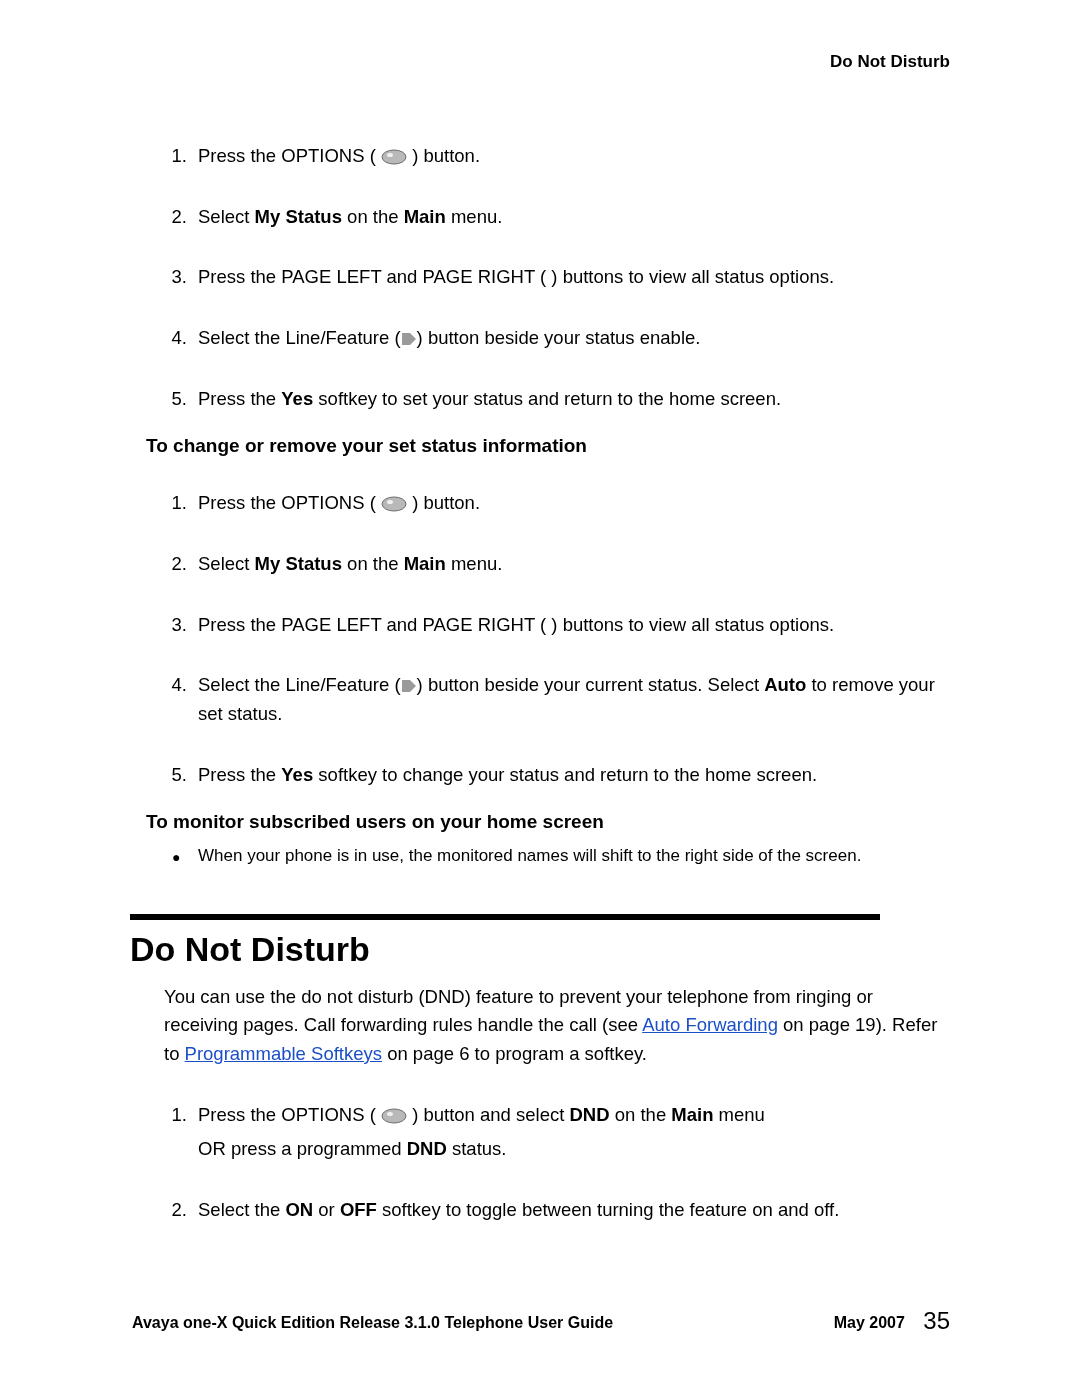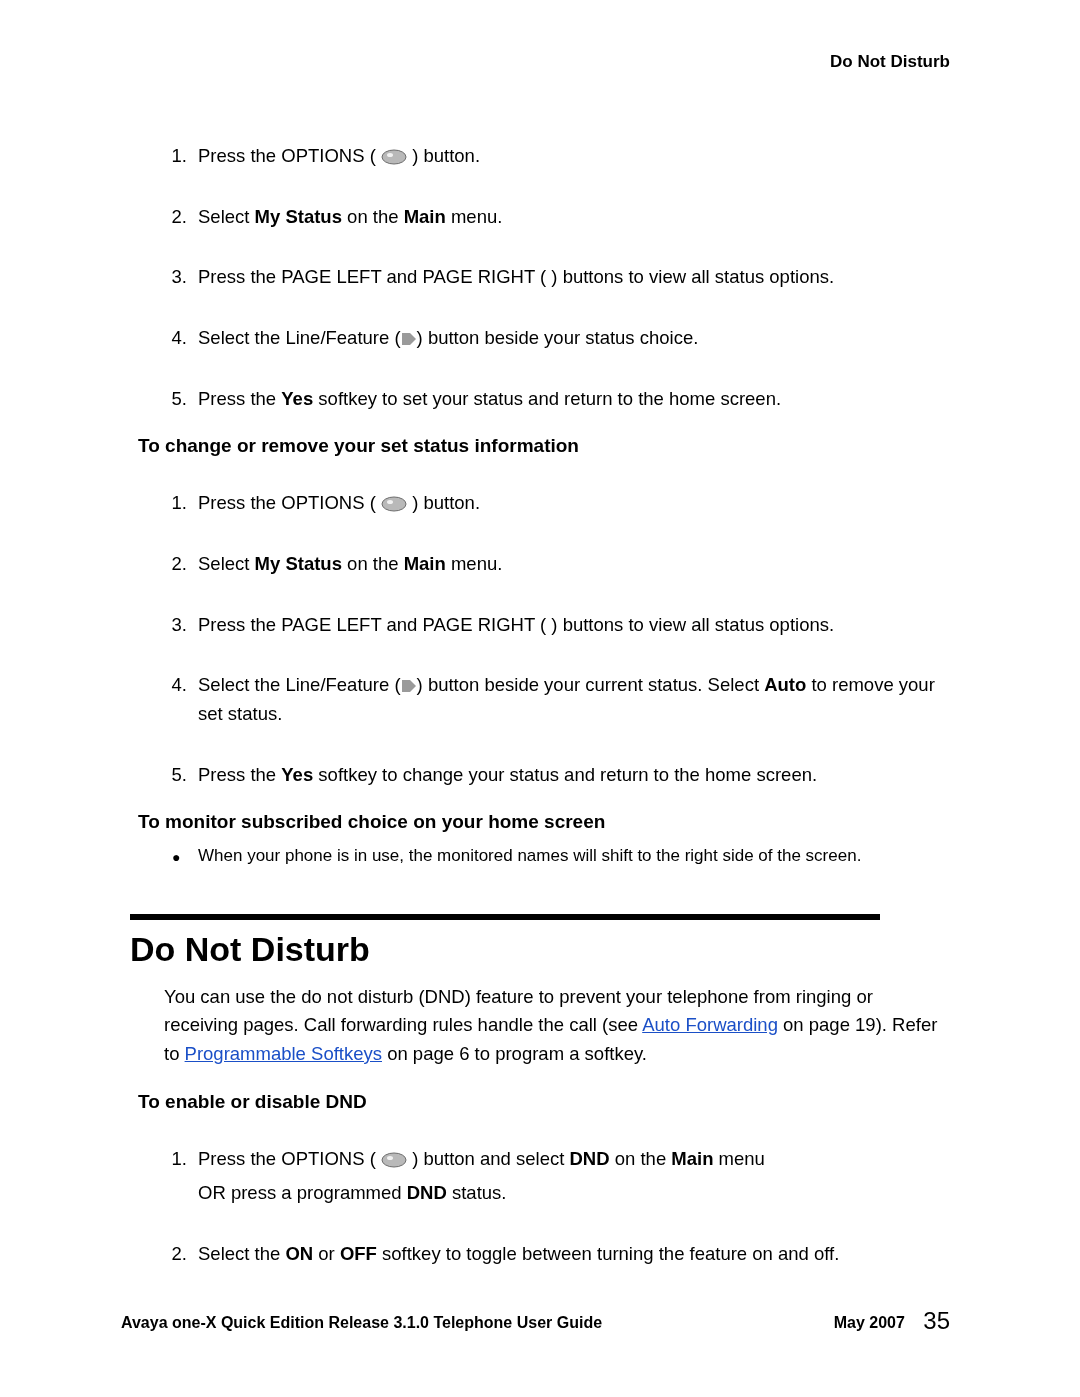--- a/index.html
+++ b/index.html
@@ -35,21 +35,21 @@
     line-height: 1.55;
   }
   ol.steps > li {
     padding-left: 6px;
     margin-bottom: 8px;
     margin-top: 32px;
   }
   .sub-head {
     font-size: 19px;
     font-weight: 700;
-    margin: 22px 0 10px 8px;
+    margin: 22px 0 10px 16px;
   }
   ul.bullets {
     list-style: none;
     margin: 0 0 18px 0;
     padding-left: 42px;
     font-size: 17px;
     line-height: 1.55;
   }
   ul.bullets > li {
     position: relative;
@@ -92,21 +92,21 @@
   }
   .icon-oval svg { display: block; }
   .icon-flag {
     display: inline-block;
     vertical-align: middle;
   }
   .icon-flag svg { display: block; }
   .footer {
     position: absolute;
     bottom: 52px;
-    left: 121px;
+    left: 132px;
     right: 130px;
     font-size: 16px;
     display: flex;
     justify-content: space-between;
     align-items: baseline;
   }
   .footer-left { font-weight: 700; }
   .footer-right { font-weight: 400; }
   .footer-right .b { font-weight: 700; }
   .footer-right .page-num {
@@ -135,21 +135,21 @@
       <li>
         <span>Select </span><span class="b">My Status</span><span> on the </span><span class="b">Main</span><span> menu.</span>
       </li>
       <li>
         <span>Press the PAGE LEFT and PAGE RIGHT (       ) buttons to view all status options.</span>
       </li>
       <li>
         <span>Select the Line/Feature (</span><span class="icon-flag"><svg width="16" height="14" viewBox="0 0 16 14">
               <rect x="1" y="1" width="8" height="12" fill="#9a9a9a"></rect>
               <path d="M9 1 L15 7 L9 13 Z" fill="#9a9a9a"></path>
-            </svg></span><span>) button beside your status choice.</span>
+            </svg></span><span>) button beside your status enable.</span>
       </li>
       <li>
         <span>Press the </span><span class="b">Yes</span><span> softkey to set your status and return to the home screen.</span>
       </li>
     </ol>
 
     <div class="sub-head">To change or remove your set status information</div>
     <ol class="steps">
       <li>
         <span>Press the OPTIONS ( </span><span class="icon-oval"><svg width="26" height="16" viewBox="0 0 26 16">
@@ -167,33 +167,32 @@
         <span>Select the Line/Feature (</span><span class="icon-flag"><svg width="16" height="14" viewBox="0 0 16 14">
               <rect x="1" y="1" width="8" height="12" fill="#9a9a9a"></rect>
               <path d="M9 1 L15 7 L9 13 Z" fill="#9a9a9a"></path>
             </svg></span><span>) button beside your current status. Select </span><span class="b">Auto</span><span> to remove your set status.</span>
       </li>
       <li>
         <span>Press the </span><span class="b">Yes</span><span> softkey to change your status and return to the home screen.</span>
       </li>
     </ol>
 
-    <div class="sub-head">To monitor subscribed choice on your home screen</div>
+    <div class="sub-head">To monitor subscribed users on your home screen</div>
     <ul class="bullets">
       <li>When your phone is in use, the monitored names will shift to the right side of the screen.</li>
     </ul>
 
     <hr class="section-rule">
     <h1 class="section-title">Do Not Disturb</h1>
 
     <p class="body">
       <span>You can use the do not disturb (DND) feature to prevent your telephone from ringing or receiving pages. Call forwarding rules handle the call (see </span><a href="#" class="link">Auto Forwarding</a><span> on page 19). Refer to  </span><a href="#" class="link">Programmable Softkeys</a><span> on page 6 to program a softkey.</span>
     </p>
 
-    <div class="sub-head">To enable or disable DND</div>
     <ol class="steps">
       <li>
         <span>Press the OPTIONS ( </span><span class="icon-oval"><svg width="26" height="16" viewBox="0 0 26 16">
               <ellipse cx="13" cy="8" rx="12" ry="7" fill="#b9b9b9" stroke="#6d6d6d" stroke-width="1"></ellipse>
               <ellipse cx="9" cy="6" rx="3" ry="2" fill="#ffffff" opacity="0.8"></ellipse>
             </svg></span><span> ) button and select </span><span class="b">DND</span><span> on the </span><span class="b">Main</span><span> menu</span>
         <div style="height:6px"></div>
         <span>OR press a programmed </span><span class="b">DND</span><span> status.</span>
       </li>
       <li>

